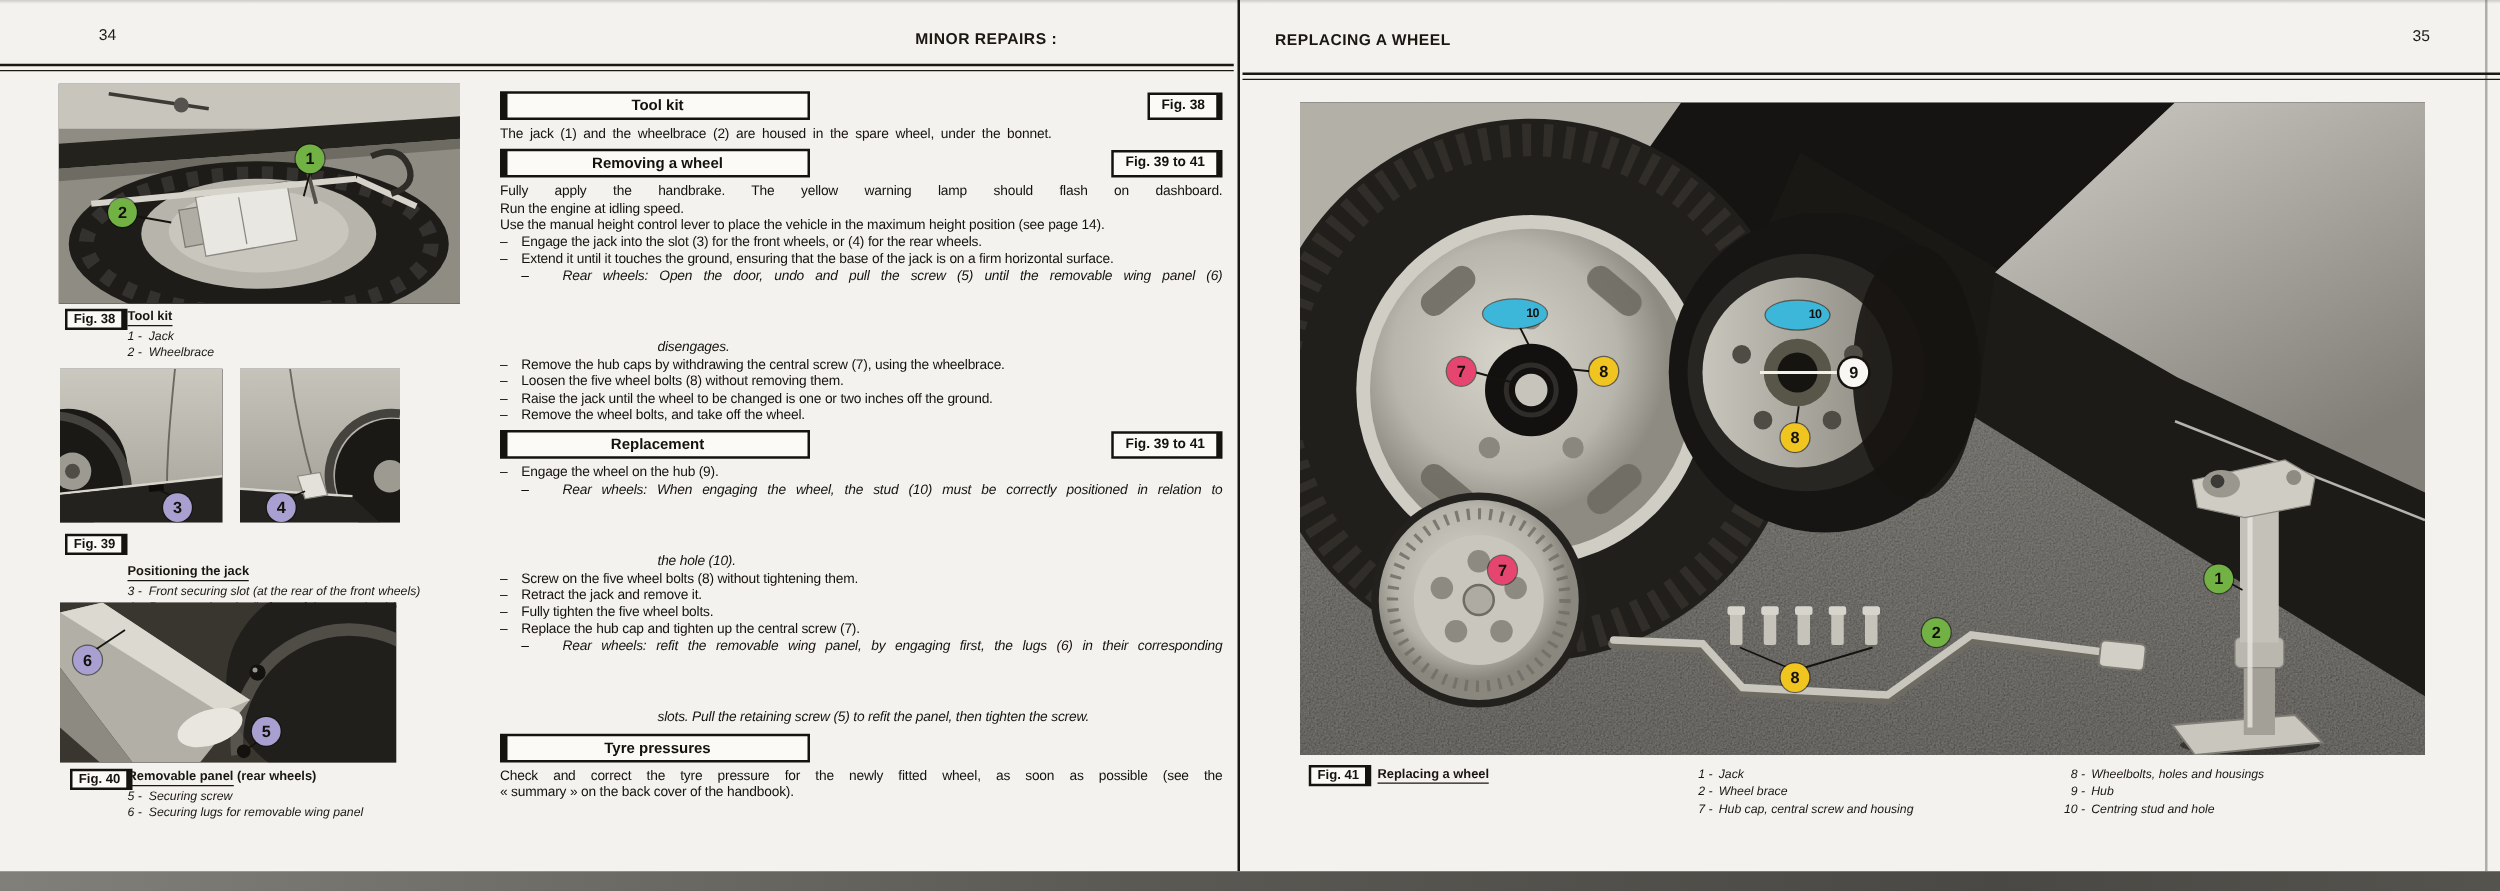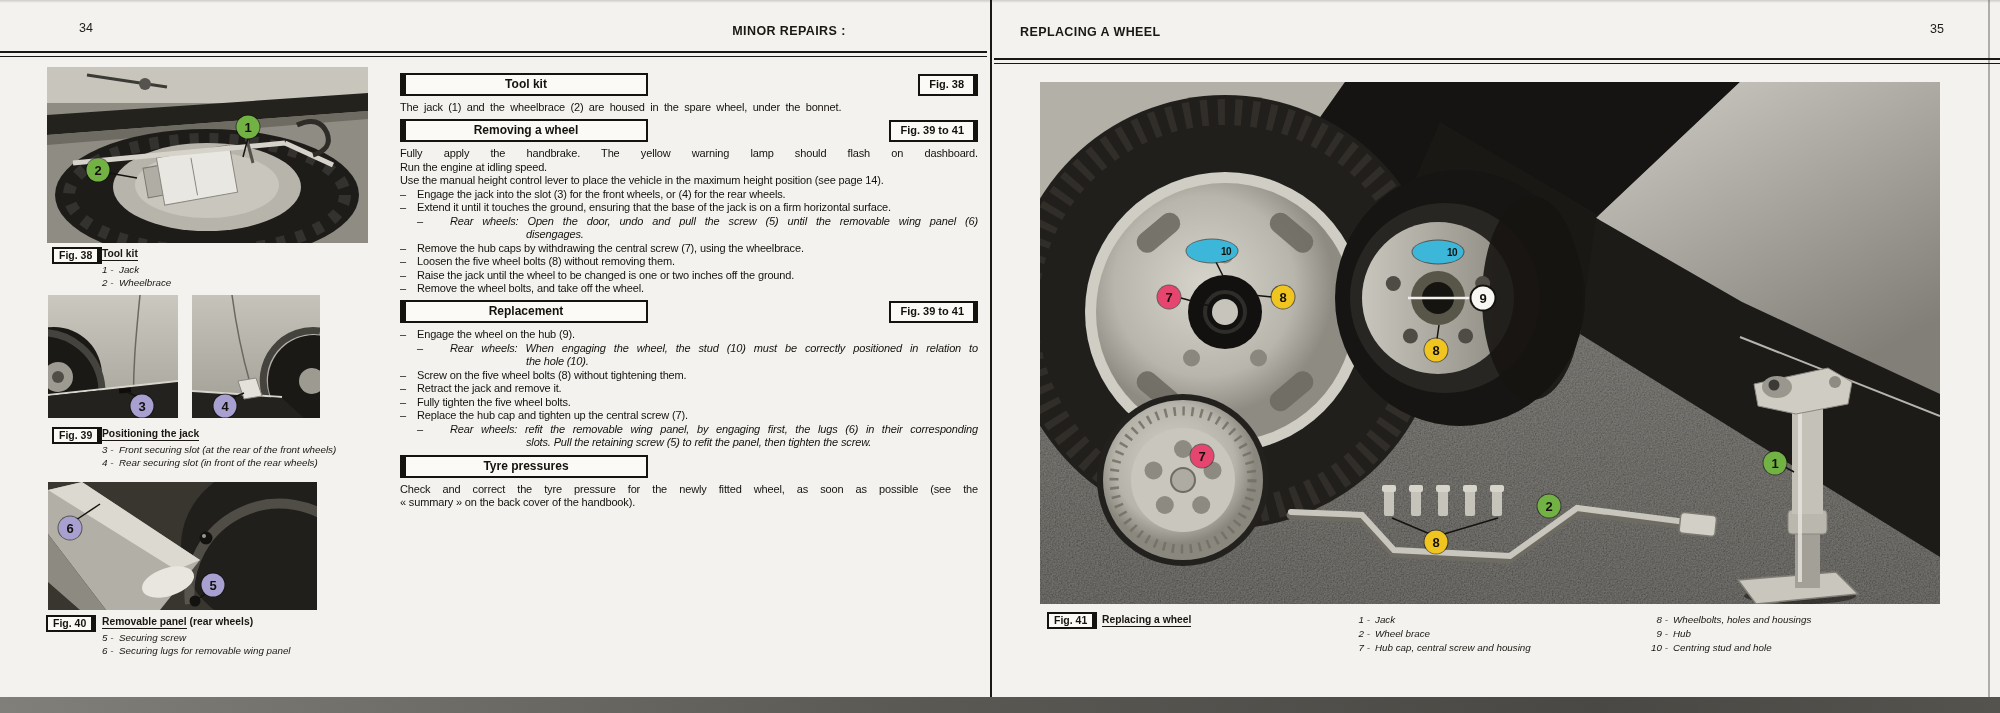--- a/index.html
+++ b/index.html
@@ -51,21 +51,21 @@
     font-weight:bold;font-size:12px;line-height:12px;padding:3px 0 4px;letter-spacing:0;}
   .refbox{position:absolute;right:0;top:1px;background:#fbfaf6;
     border:2px solid #15130e;border-right-width:5px;font-weight:bold;
     font-size:11px;line-height:11px;padding:3px 9px 4px;letter-spacing:0;white-space:nowrap;}
   .b{font-weight:normal;}
   .jl{text-align-last:justify;}
   .item{position:relative;padding-left:17px;}
   .item .dash{position:absolute;left:0;top:0;font-style:normal;}
   .sub{position:relative;padding-left:50px;font-style:italic;}
   .sub .dash{position:absolute;left:17px;top:0;}
-  .subc{padding-left:126px;font-style:italic;}
+  .subc{padding-left:126px;font-style:italic;margin-top:44px;}
   .ws{word-spacing:2.5px;}
 </style>
 </head>
 <body>
 
 <div class="abs top-edge"></div>
 <div class="abs gutter"></div>
 <div class="abs right-edge"></div>
 <div class="abs bottom-strip"></div>
 
@@ -152,21 +152,21 @@
     <circle cx="120" cy="86" r="13" fill="#9d9a92"></circle>
     <line x1="0" y1="96" x2="90" y2="102" stroke="#d8d5cd" stroke-width="2"></line>
     <polygon points="0,97 90,103 112,123 0,123" fill="#24221e"></polygon>
     <polygon points="46,86 64,83 70,101 52,104" fill="#e4e1da" stroke="#8a8780" stroke-width="1"></polygon>
     <line x1="40" y1="103" x2="52" y2="98" stroke="#15130f" stroke-width="1.5"></line>
   </svg>
   <div class="co" style="left: 33px; top: 111px; background-color: rgb(168, 160, 208);">4</div>
 </div>
 
 <div class="figtag" style="left:52px;top:427px;">Fig. 39</div>
-<div class="cap" style="left:102px;top:428px;">
+<div class="cap" style="left:102px;top:452px;">
   <span class="title">Positioning the jack</span>
   <div class="leg-line"><span class="lnum">3 -</span><span>Front securing slot (at the rear of the front wheels)</span></div>
   <div class="leg-line"><span class="lnum">4 -</span><span>Rear securing slot (in front of the rear wheels)</span></div>
 </div>
 
 <div class="photo" style="left:48px;top:482px;width:269px;height:128px;">
   <svg viewBox="0 0 269 128">
     <rect width="269" height="128" fill="#38362f"></rect>
     <ellipse cx="228" cy="64" rx="95" ry="84" fill="#211f1b"></ellipse>
     <path d="M142,122 A90,90 0 0 1 295,48" stroke="#6a675f" stroke-width="10" fill="none" opacity=".65"></path>
@@ -179,21 +179,21 @@
     <circle cx="147" cy="119" r="5.5" fill="#14120e"></circle>
     <g stroke="#15130f" stroke-width="1.5">
       <line x1="28" y1="38" x2="52" y2="22"></line>
       <line x1="160" y1="110" x2="150" y2="117"></line>
     </g>
   </svg>
   <div class="co" style="left: 22px; top: 46px; background-color: rgb(168, 160, 208);">6</div>
   <div class="co" style="left: 165px; top: 103px; background-color: rgb(168, 160, 208);">5</div>
 </div>
 
-<div class="figtag" style="left:46px;top:615px;">Fig. 40</div>
+<div class="figtag" style="left:56px;top:615px;">Fig. 40</div>
 <div class="cap" style="left:102px;top:616px;">
   <span class="title">Removable panel</span><span class="suffix"> (rear wheels)</span>
   <div class="leg-line"><span class="lnum">5 -</span><span>Securing screw</span></div>
   <div class="leg-line"><span class="lnum">6 -</span><span>Securing lugs for removable wing panel</span></div>
 </div>
 
 <div class="tcol">
 
   <div class="hrow first">
     <div class="hdrbox">Tool kit</div>

